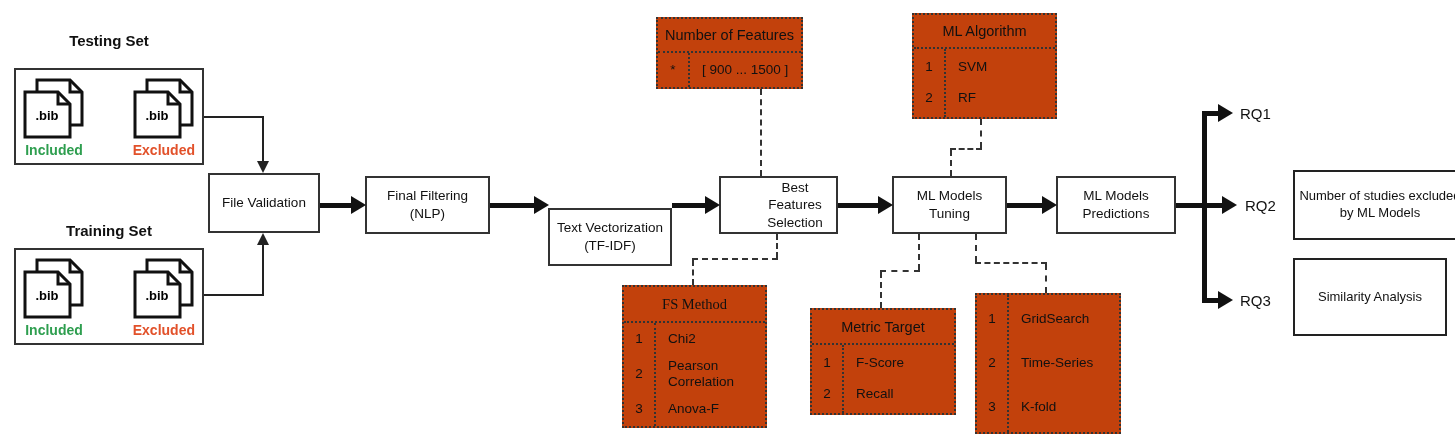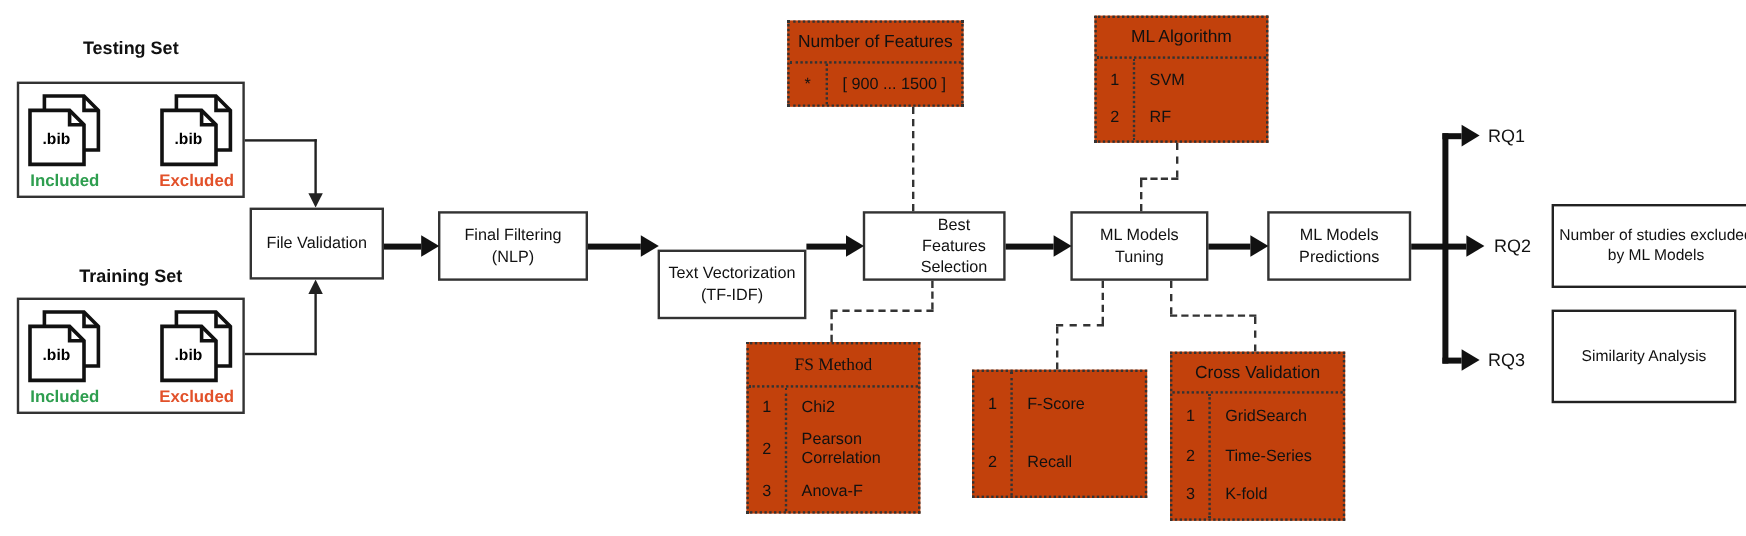--- a/index.html
+++ b/index.html
@@ -207,35 +207,35 @@
           <span class="pt-val">Pearson Correlation</span>
         </div>
       <div class="pt-row">
           <span class="pt-num">3</span>
           <span class="pt-val">Anova-F</span>
         </div>
     </div>
   </div>
 
   <div class="ptable" style="left:810px;top:308px;width:146px;height:107px;">
+    <div class="pt-header" style="height:33px;">Metric Target</div>
     <div class="pt-body">
         <div class="pt-divider"></div>
       <div class="pt-row">
           <span class="pt-num">1</span>
           <span class="pt-val">F-Score</span>
         </div>
       <div class="pt-row">
           <span class="pt-num">2</span>
           <span class="pt-val">Recall</span>
         </div>
     </div>
   </div>
 
   <div class="ptable" style="left:975px;top:293px;width:146px;height:141px;">
-    <div class="pt-header" style="height:31px;">Cross Validation</div>
     <div class="pt-body">
         <div class="pt-divider"></div>
       <div class="pt-row">
           <span class="pt-num">1</span>
           <span class="pt-val">GridSearch</span>
         </div>
       <div class="pt-row">
           <span class="pt-num">2</span>
           <span class="pt-val">Time-Series</span>
         </div>

